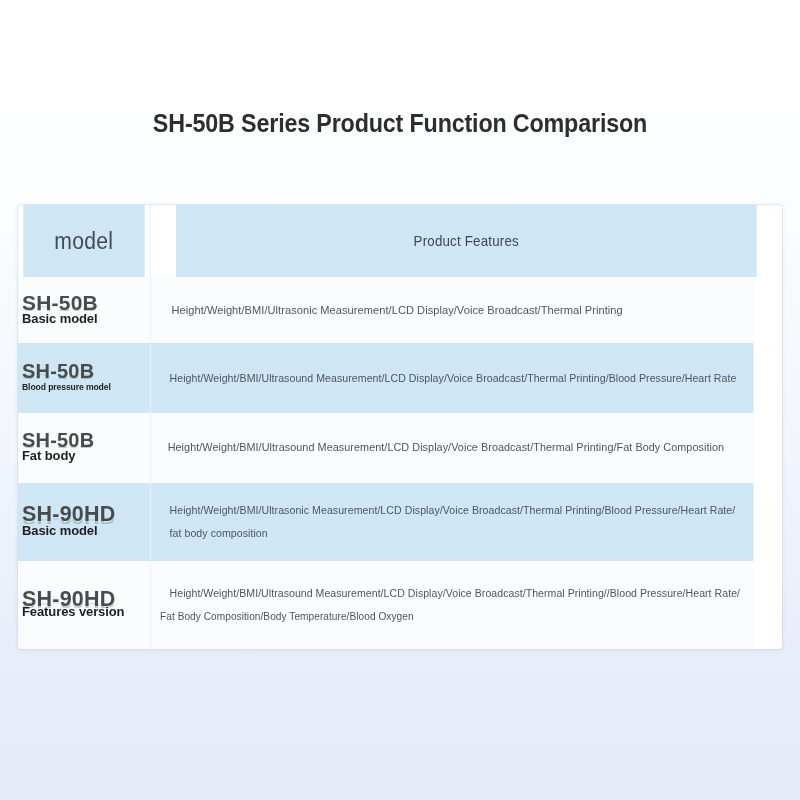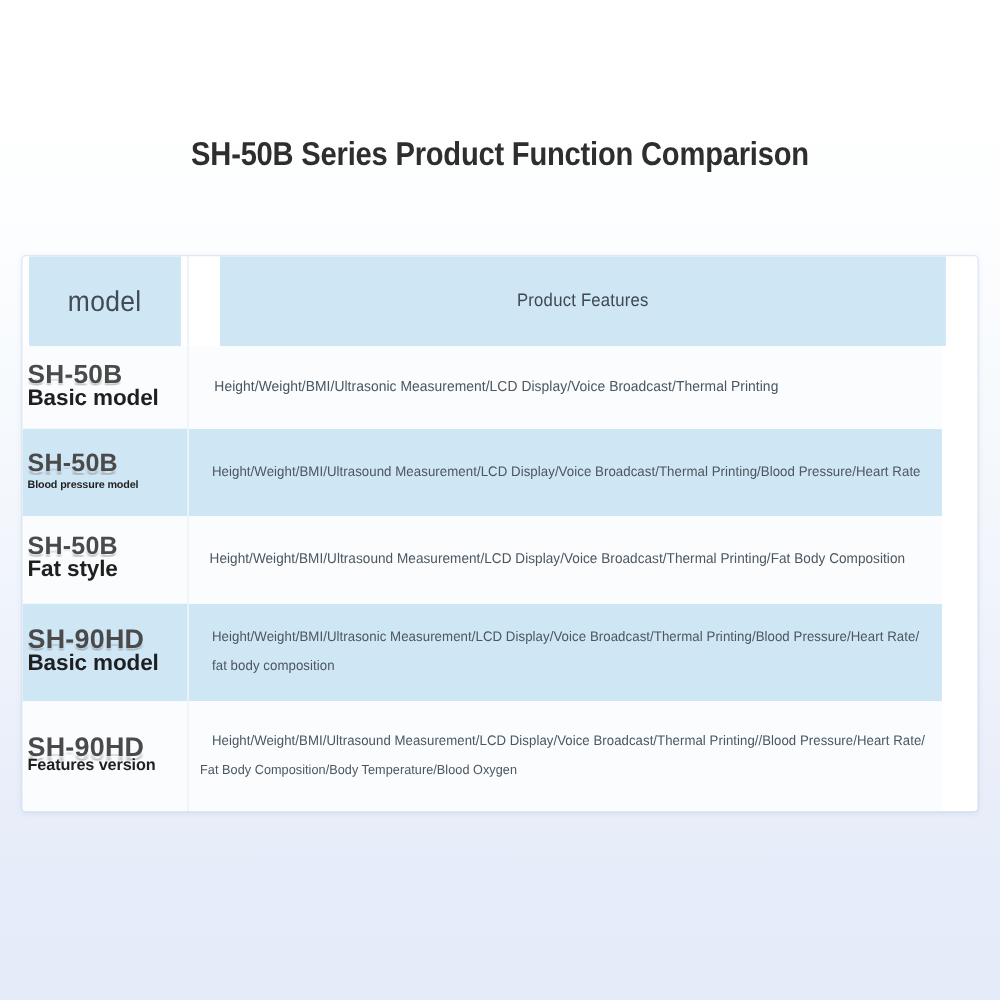--- a/index.html
+++ b/index.html
@@ -167,21 +167,21 @@
     top: 100%;
     z-index: 1;
     pointer-events: none;
   }
 
   .model-sub {
     display: block;
     position: relative;
     z-index: 3;
     margin-top: -3px;
-    font-size: 18px;
+    font-size: 13px;
     font-weight: 700;
     color: #1f1f1f;
     font-family: "Liberation Sans Narrow", "Liberation Sans", sans-serif;
     letter-spacing: -0.1px;
     line-height: 1.18;
   }
 
   
   tr.r2 .model-code, tr.r2 .model-code-reflect { font-size: 20px; }
   tr.r2 .model-sub { font-size: 8.6px; font-weight: 700; margin-top: 0px; }
@@ -242,21 +242,21 @@
           <span class="feat-line">Height/Weight/BMI/Ultrasound Measurement/LCD Display/Voice Broadcast/Thermal Printing/Blood Pressure/Heart Rate</span>
         </td>
       </tr>
 
       <tr class="r3 row-odd">
         <td class="model-cell">
           <span class="model-code-box">
             <span class="model-code">SH-50B</span>
             <span class="model-code-reflect">SH-50B</span>
           </span>
-          <span class="model-sub">Fat style</span>
+          <span class="model-sub">Fat body</span>
         </td>
         <td class="feat-cell">
           <span class="feat-line">Height/Weight/BMI/Ultrasound Measurement/LCD Display/Voice Broadcast/Thermal Printing/Fat Body Composition</span>
         </td>
       </tr>
 
       <tr class="r4 row-even">
         <td class="model-cell">
           <span class="model-code-box">
             <span class="model-code">SH-90HD</span>

